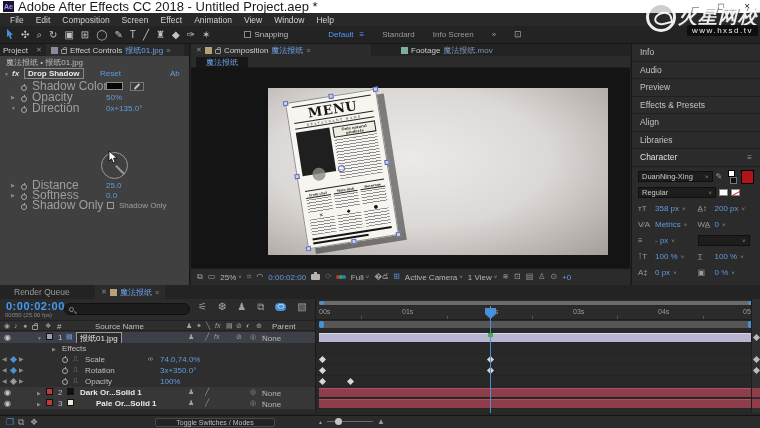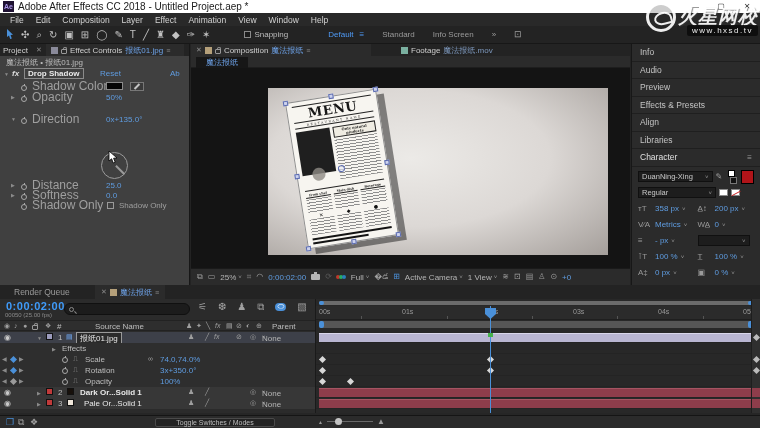--- a/index.html
+++ b/index.html
@@ -9,21 +9,21 @@
   .txt { color:#bdbdbd; font-size:8px; white-space:nowrap; }
   .blue { color:#5f9ce0; }
   .dim { color:#8a8a8a; }
   .ic { color:#9f9f9f; font-size:9px; line-height:1; white-space:nowrap; }
 
   
   #titlebar { position:absolute; top:0; left:0; width:760px; height:13px; background:#ffffff;
               display:flex; align-items:center; z-index:5; }
   #ae-logo { width:11px; height:11px; margin:0 4px 0 3px; background:#1f1233; color:#a995e8;
              font-size:7px; font-weight:bold; display:flex; align-items:center; justify-content:center; }
-  #win-title { font-size:10px; color:#1a1a1a; }
+  #win-title { font-size:13px; color:#1a1a1a; }
   #win-controls { margin-left:auto; display:flex; }
   #win-controls span { font-size:8px; color:#333; width:26px; text-align:center; cursor:default; }
 
   
   #menubar { position:absolute; top:13px; left:0; width:760px; height:13px; background:#292929;
              display:flex; align-items:center; padding-left:4px; }
   #menubar span { color:#d2d2d2; font-size:8.5px; padding:0 6px; }
 
   
   #toolbar { position:absolute; top:26px; left:0; width:760px; height:18px; background:#232323;
@@ -223,21 +223,21 @@
     <span>—</span>
     <span>▢</span>
     <span>✕</span>
   </div>
 </div>
 
 <div id="menubar">
   <span>File</span>
   <span>Edit</span>
   <span>Composition</span>
-  <span>Layer</span>
+  <span>Screen</span>
   <span>Effect</span>
   <span>Animation</span>
   <span>View</span>
   <span>Window</span>
   <span>Help</span>
 </div>
 
 <div id="toolbar">
   <div id="tools">
     <svg width="8" height="11" viewBox="0 0 8 11">
@@ -300,21 +300,21 @@
     <span id="ec-eyedrop">
         <i></i>
       </span>
   </div>
   <div class="ec-row" style="position:absolute; top:48px; width:100%;">
     <span class="ec-tri" style="left:11px;">▶</span>
     <span class="ec-sw"><span class="sw"></span></span>
     <span class="ec-label">Opacity</span>
     <span class="ec-val">50%</span>
   </div>
-  <div class="ec-row" style="position:absolute; top:59px; width:100%;margin-top:11px;">
+  <div class="ec-row" style="position:absolute; top:59px; width:100%;">
     <span class="ec-tri" style="left:11px;">▼</span>
     <span class="ec-sw"><span class="sw"></span></span>
     <span class="ec-label">Direction</span>
     <span class="ec-val">0x+135.0°</span>
   </div>
   <div id="dial">
       <div id="dial-needle"></div>
     </div>
   <div class="ec-row" style="position:absolute; top:136px; width:100%;padding-left:7px;">
     <span class="ec-tri" style="left:11px;">▶</span>
@@ -671,21 +671,21 @@
           <span>None</span> 
           <span class="caret">˅</span>
         </span>
     </div>
     <div class="tlrow row-layer" style="top:99px;">
       <span class="eye" style="left:4px;">◉</span>
       <span class="ec-tri" style="left:37px; position:absolute; top:3px;">▶</span>
       <span class="chip" style="left:46px; background:#c03a3a;"></span>
       <span class="txt" style="left:58px;">3</span>
       <span class="chip" style="left:67px; background:#efe6da;"></span>
-      <span class="txt" style="left:84px; color:#e8e8e8; font-weight:normal;">Pale Or...Solid 1</span>
+      <span class="txt" style="left:96px; color:#e8e8e8; font-weight:bold;">Pale Or...Solid 1</span>
       <span class="ic" style="left:188px; font-size:7px;">♟</span>
       <span class="ic" style="left:205px; font-size:7px;">╱</span>
       <span class="ic" style="left:250px; font-size:7px;">◎</span>
       <span class="pdd" style="left:262px;">
           <span>None</span> 
           <span class="caret">˅</span>
         </span>
     </div>
   </div>
 

